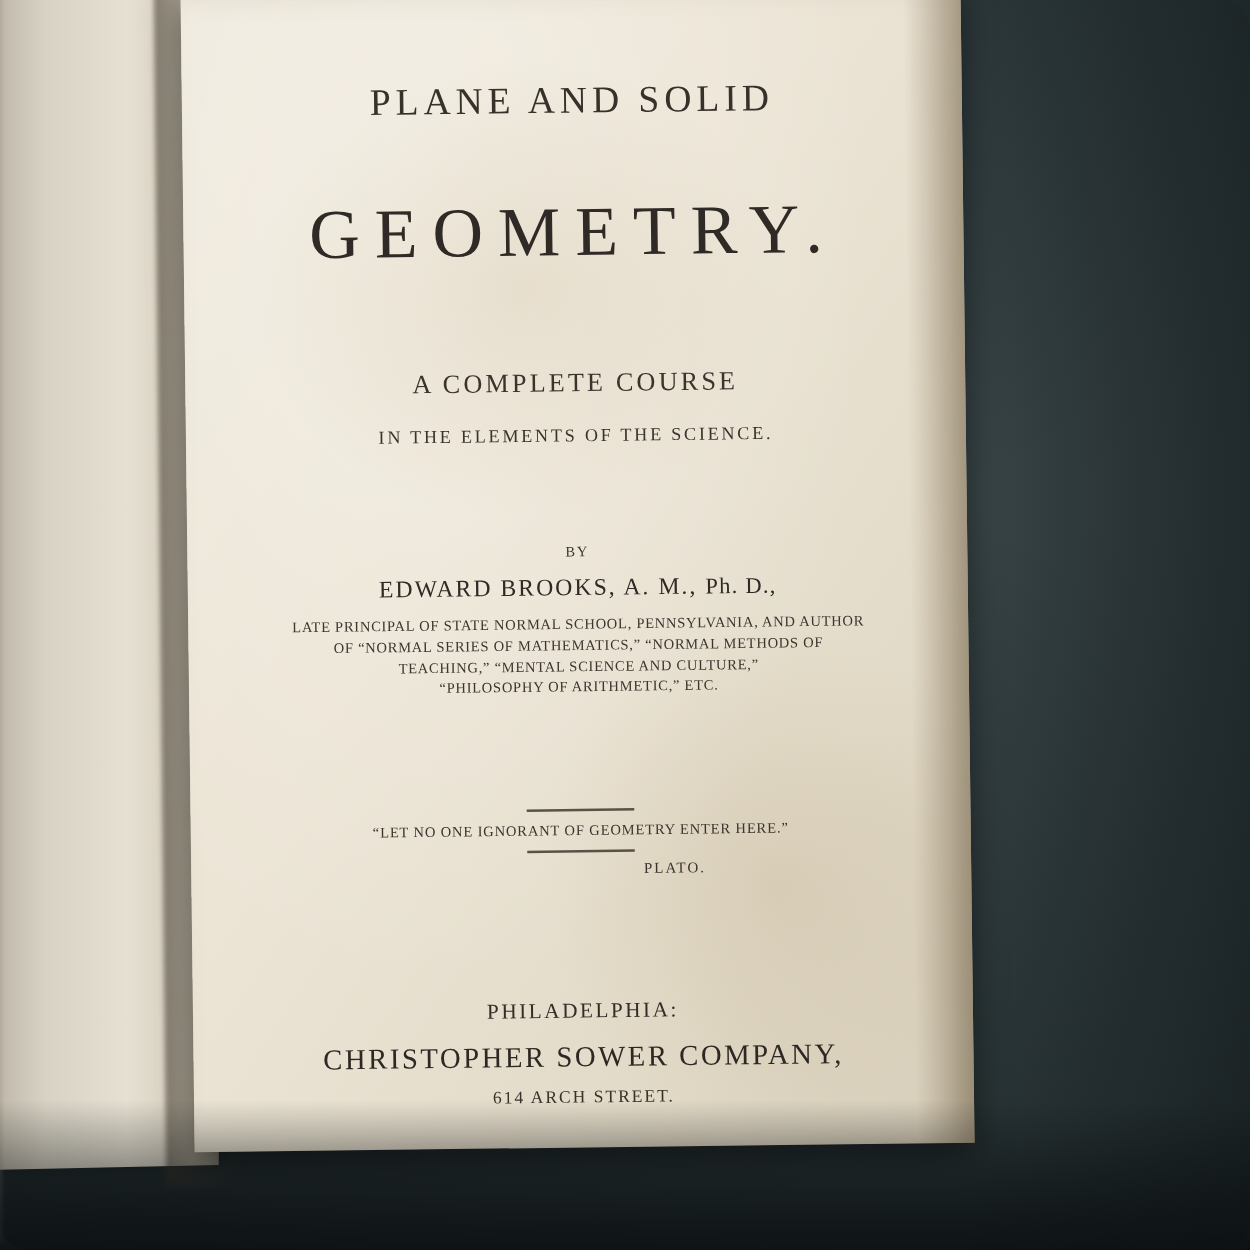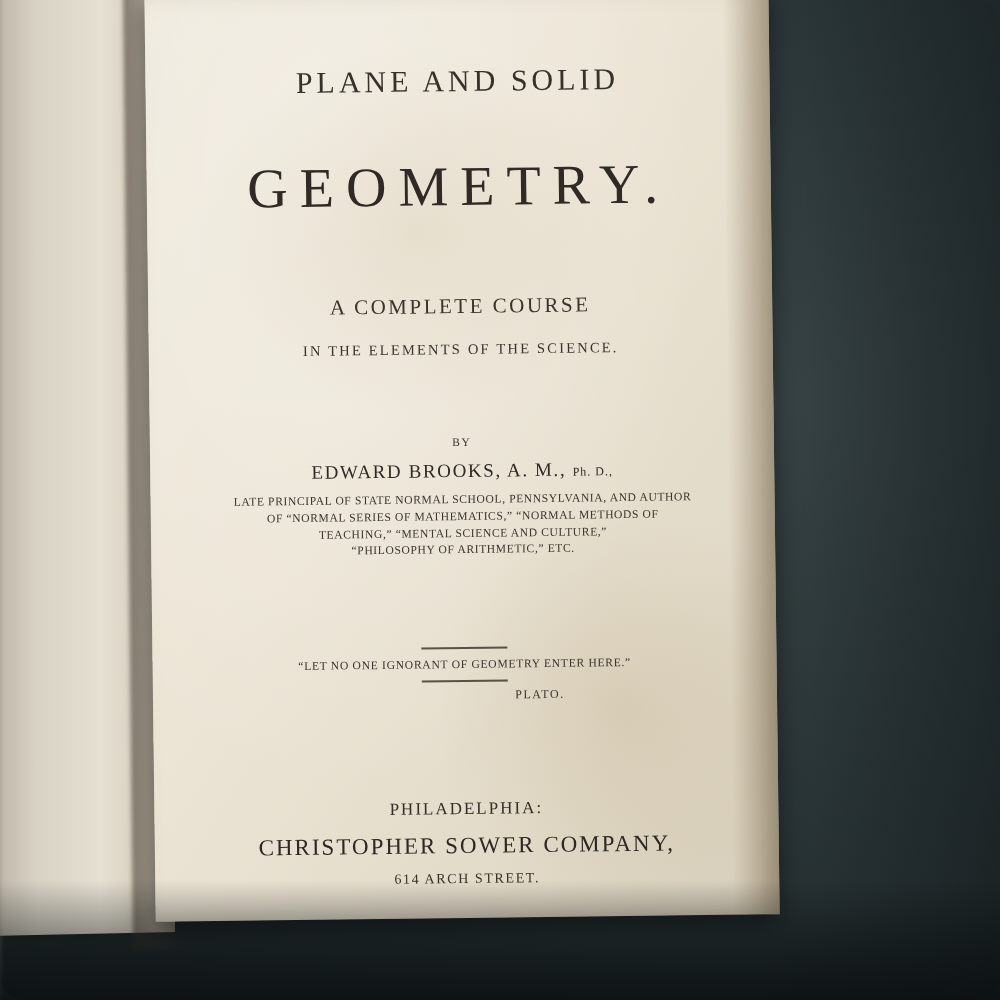--- a/index.html
+++ b/index.html
@@ -128,21 +128,21 @@
     letter-spacing: 1.6px;
     color: #3c362f;
   }
   .t-author {
     margin-top: 12px;
     font-size: 19px;
     letter-spacing: 1.6px;
     color: #2f2a25;
   }
   .t-author .small {
-    font-size: 12px;
+    font-size: 18px;
     letter-spacing: 1px;
     font-family: Liberation Serif, serif;
   }
   .t-credit {
     margin-top: 10px;
     font-size: 11.6px;
     line-height: 1.45;
     letter-spacing: 0.6px;
     color: #3b352e;
   }

